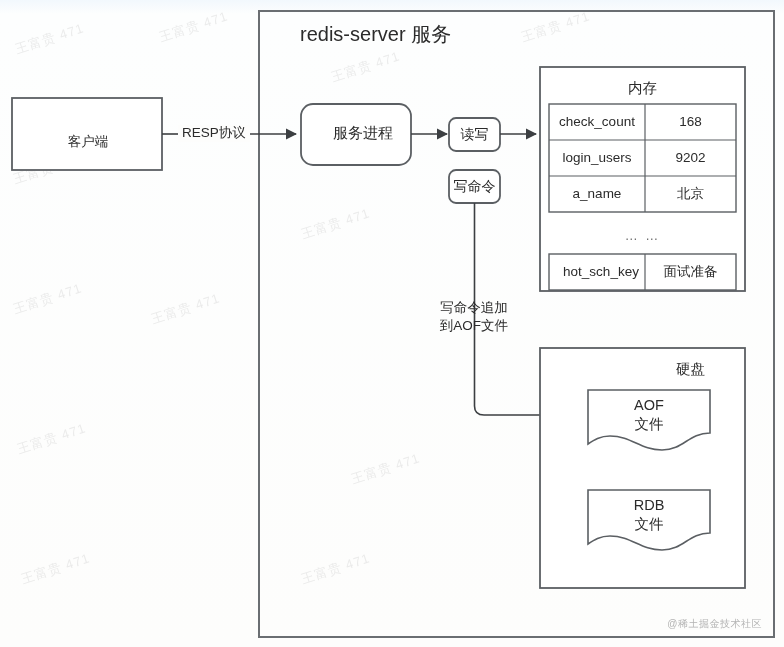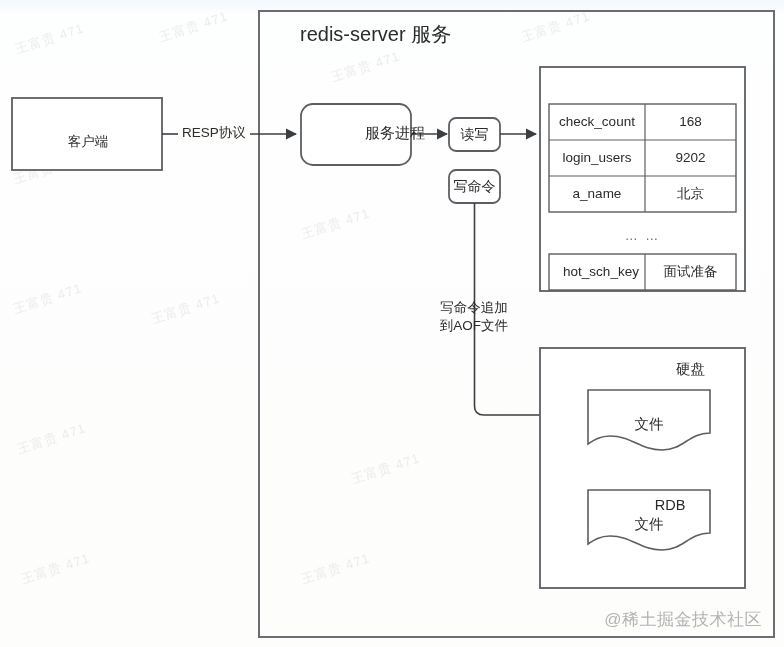--- a/index.html
+++ b/index.html
@@ -37,21 +37,21 @@
     opacity: .35;
     transform: rotate(-18deg);
     pointer-events: none;
     white-space: nowrap;
   }
   .wm-credit {
     position: absolute;
     right: 22px;
     bottom: 16px;
     color: #b3b3b3;
-    font-size: 17px;
+    font-size: 10px;
     letter-spacing: .5px;
     white-space: nowrap;
     margin-left: 9px;
   }
 </style>
 </head>
 <body>
 
 <div id="canvas">
 
@@ -116,46 +116,48 @@
              C 640 550 632 536 610 536
              C 600 536 594 540 588 544 Z" fill="#ffffff" stroke="#5b5f63" stroke-width="1.6"></path>
   </svg>
 
   <div class="lbl" style="left:300px; top:22px; font-size:20px; font-weight:500; text-align:center;">redis-server 服务</div>
 
   <div class="lbl" style="left:12px; top:134px; width:152px; font-size:13.5px;">客户端</div>
 
   <div class="lbl" style="left:178px; top:125px; width:72px; font-size:13.5px; background:#fdfdfc;">RESP协议</div>
 
-  <div class="lbl" style="left:301px; top:124px; width:124px; font-size:15px;text-align:right;">服务进程</div>
+  <div class="lbl" style="left:301px; top:124px; width:124px; font-size:15px;">服务进程</div>
 
   <div class="lbl" style="left:449px; top:126px; width:51px; font-size:14px;text-align:center;">读写</div>
 
   <div class="lbl" style="left:449px; top:178px; width:51px; font-size:14px;">写命令</div>
 
   <div class="lbl" style="left:414px; top:300px; width:120px; font-size:13.5px;">写命令追加</div>
   <div class="lbl" style="left:414px; top:318px; width:120px; font-size:13.5px;">到AOF文件</div>
 
+  <div class="lbl" style="left:540px; top:79px; width:205px; font-size:14.5px;">内存</div>
 
   <div class="lbl" style="left:549px; top:114px; width:96px; font-size:13.5px;">check_count</div>
   <div class="lbl" style="left:645px; top:114px; width:91px; font-size:13.5px;">168</div>
 
   <div class="lbl" style="left:549px; top:150px; width:96px; font-size:13.5px;">login_users</div>
   <div class="lbl" style="left:645px; top:150px; width:91px; font-size:13.5px;">9202</div>
 
   <div class="lbl" style="left:549px; top:186px; width:96px; font-size:13.5px;">a_name</div>
   <div class="lbl" style="left:645px; top:186px; width:91px; font-size:13.5px;">北京</div>
 
   <div class="lbl" style="left:549px; top:228px; width:187px; font-size:13px; color:#6d6d6d; letter-spacing:2px;">… …</div>
 
   <div class="lbl" style="left:549px; top:264px; width:104px; font-size:13.5px;">hot_sch_key</div>
   <div class="lbl" style="left:645px; top:264px; width:91px; font-size:13.5px;">面试准备</div>
 
   <div class="lbl" style="left:540px; top:360px; width:205px; font-size:14.5px;margin-left:48px;">硬盘</div>
 
+  <div class="lbl" style="left:588px; top:396px; width:122px; font-size:14.5px;">AOF</div>
   <div class="lbl" style="left:588px; top:415px; width:122px; font-size:14.5px;">文件</div>
 
-  <div class="lbl" style="left:588px; top:496px; width:122px; font-size:14.5px;margin-left:21px;">RDB</div>
+  <div class="lbl" style="left:588px; top:496px; width:122px; font-size:14.5px;">RDB</div>
   <div class="lbl" style="left:588px; top:515px; width:122px; font-size:14.5px;">文件</div>
 
   <div class="wm-credit">@稀土掘金技术社区</div>
 
 </div>
 
 </body></html>

